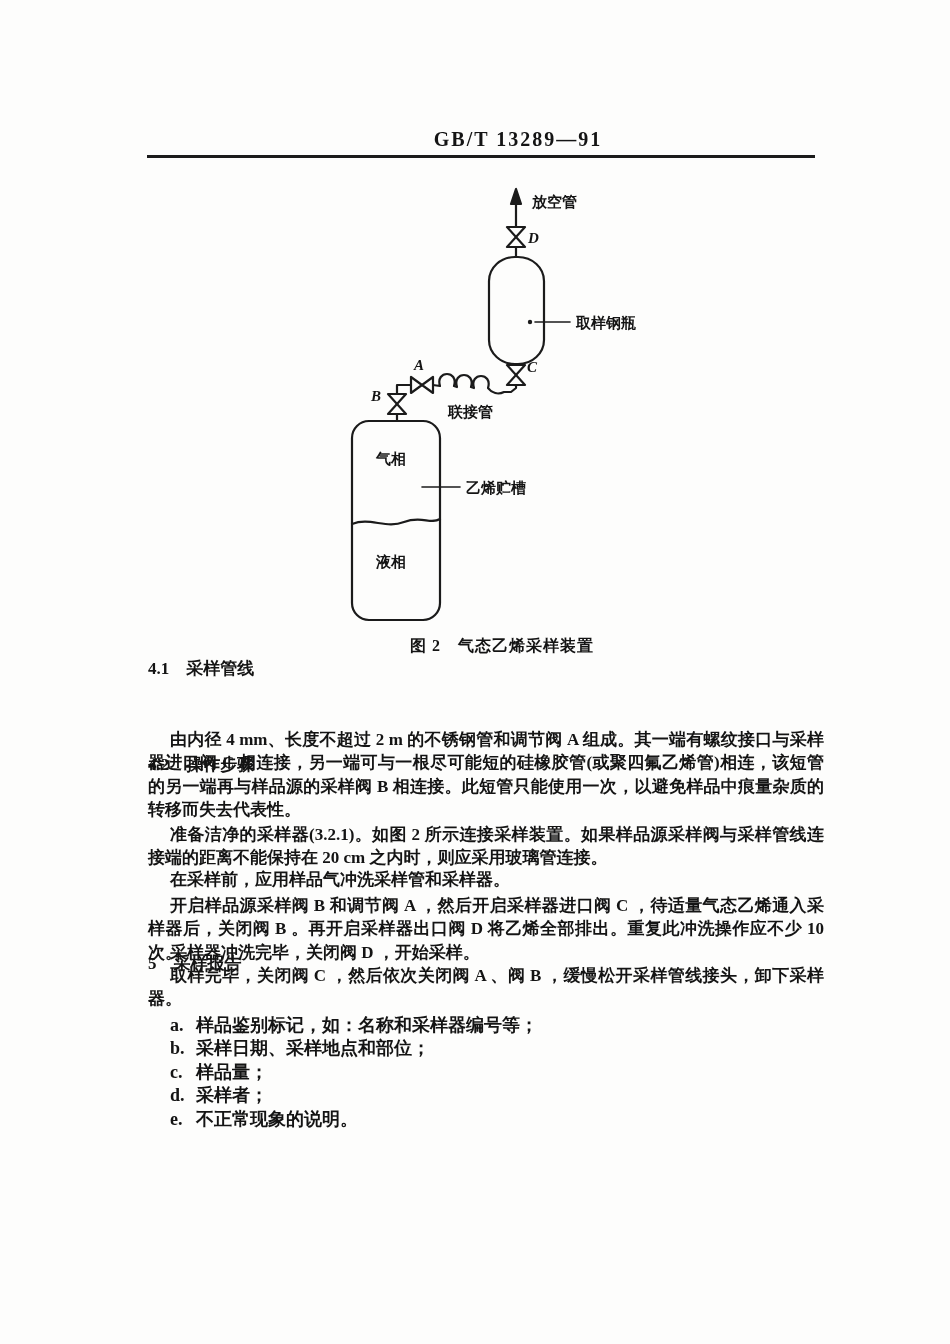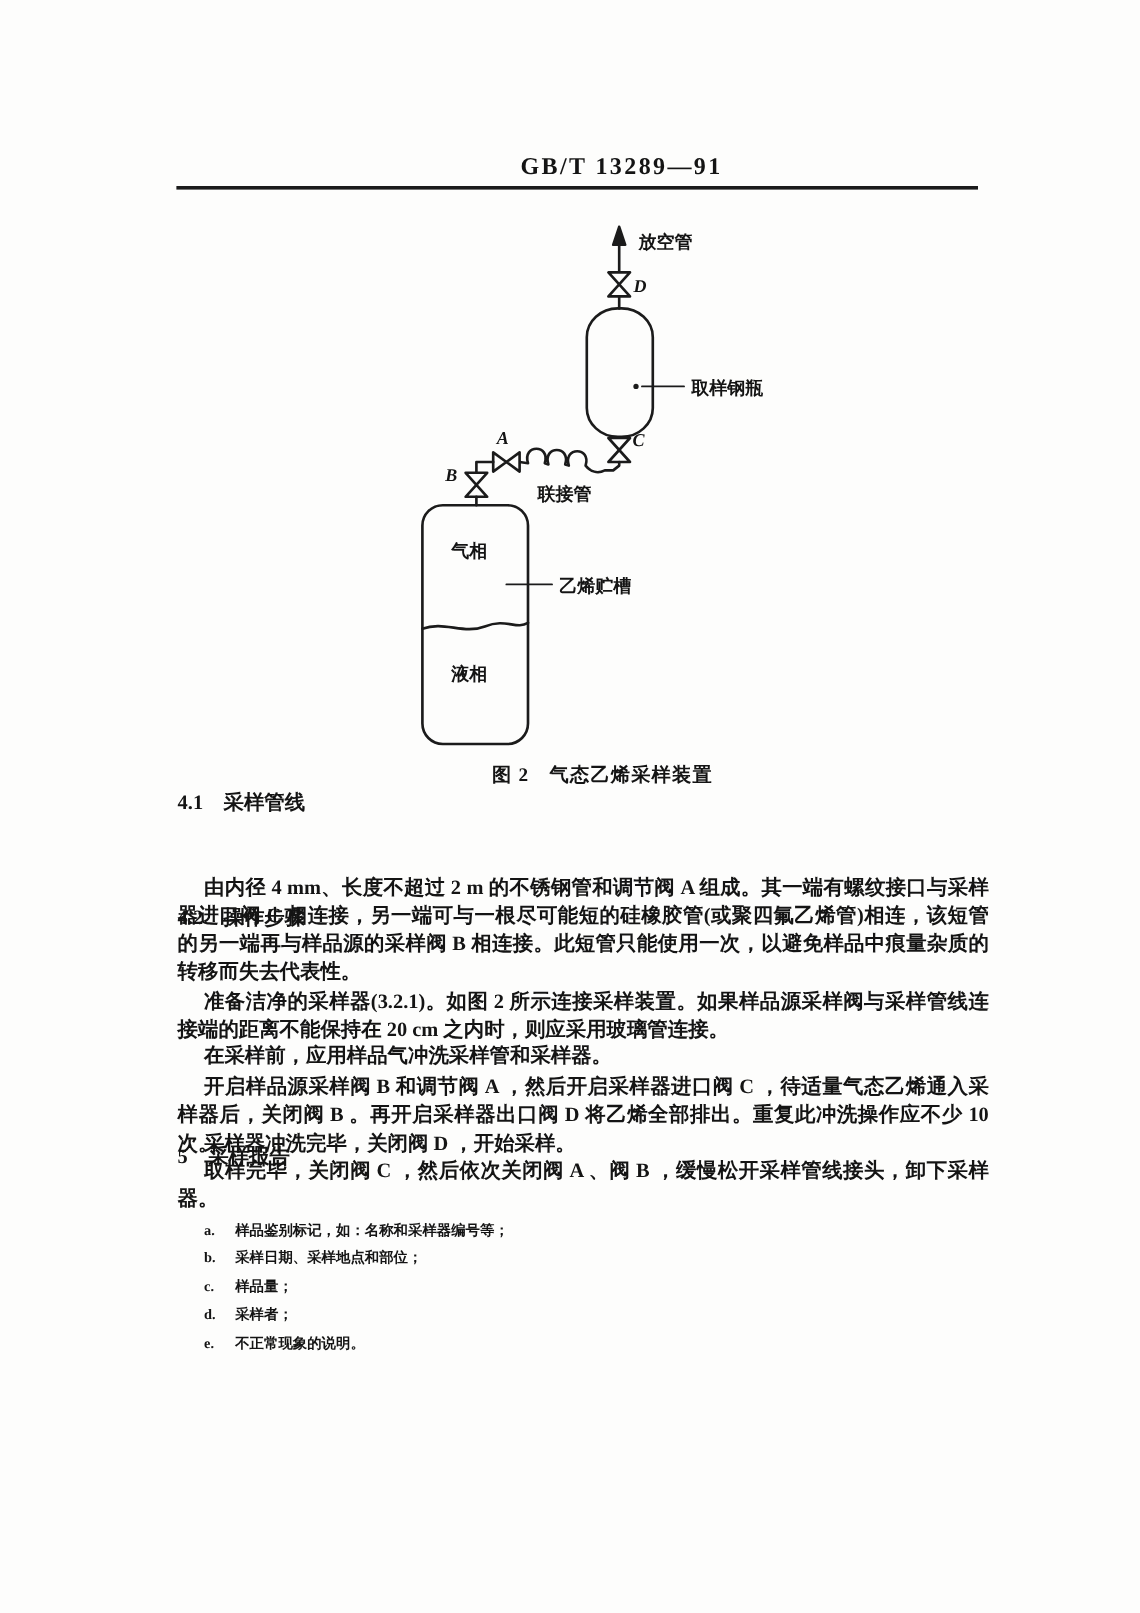--- a/index.html
+++ b/index.html
@@ -56,21 +56,21 @@
     line-height:23.4px;
     font-weight:600;
     text-align:justify;
     margin-top:44px;
   }
   .indent{text-indent:22px;}
   .list-row{
     position:absolute;
     left:170px;
     width:640px;
-    font-size:12px;
+    font-size:18px;
     line-height:23px;
     font-weight:600;
   }
   .li-marker{
     display:inline-block;
     width:26px;
     font-weight:bold;
     font-family:"Liberation Serif", serif;
   }
   svg text{

